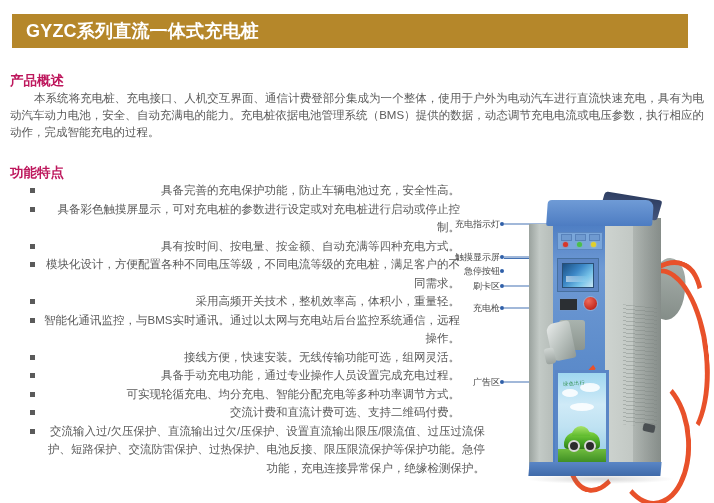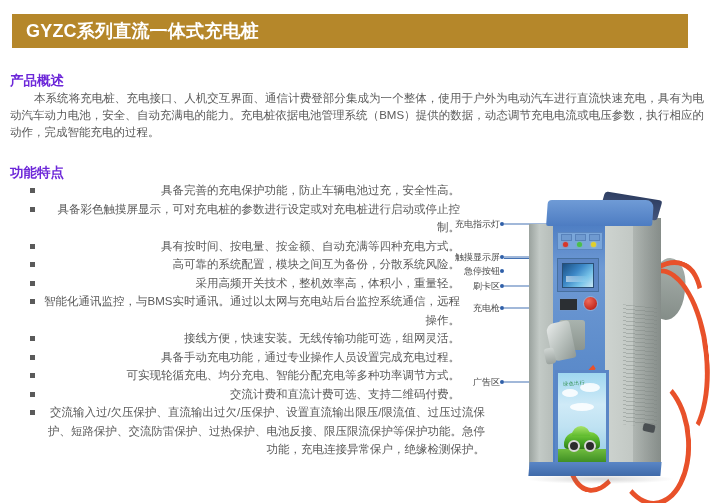--- a/index.html
+++ b/index.html
@@ -34,21 +34,21 @@
     letter-spacing: 0.2px;
     padding-left: 14px;
     white-space: nowrap;
   }
 
   
   .section-heading {
     position: absolute;
     font-size: 13.5px;
     font-weight: bold;
-    color: #6d28d9;
+    color: #be185d;
     white-space: nowrap;
   }
   #overview-heading { left: 10px; top: 72px; }
   #features-heading { left: 10px; top: 164px; }
 
   
   #overview-body {
     position: absolute;
     left: 10px;
     top: 90px;
@@ -392,21 +392,22 @@
 
 <div class="section-heading" id="overview-heading">产品概述</div>
 <div id="overview-body">本系统将充电桩、充电接口、人机交互界面、通信计费登部分集成为一个整体，使用于户外为电动汽车进行直流快速充电，具有为电动汽车动力电池，安全、自动充满电的能力。充电桩依据电池管理系统（BMS）提供的数据，动态调节充电电流或电压参数，执行相应的动作，完成智能充电的过程。</div>
 
 <div class="section-heading" id="features-heading">功能特点</div>
 
 <ul id="features-list">
   <li><span class="bullet"></span><span>具备完善的充电保护功能，防止车辆电池过充，安全性高。</span></li>
   <li><span class="bullet"></span><span>具备彩色触摸屏显示，可对充电桩的参数进行设定或对充电桩进行启动或停止控制。</span></li>
   <li><span class="bullet"></span><span>具有按时间、按电量、按金额、自动充满等四种充电方式。</span></li>
-  <li><span class="bullet"></span><span>高可靠的系统配置，模块之间互为备份，分散系统风险。</span></li>
+  <li><span class="bullet"></span><span>模块化设计，方便配置各种不同电压等级，不同电流等级的充电桩，满足客户的不同需求。</span></li>
+  <li><span class="bullet"></span></li>
   <li><span class="bullet"></span><span>采用高频开关技术，整机效率高，体积小，重量轻。</span></li>
   <li><span class="bullet"></span><span>智能化通讯监控，与BMS实时通讯。通过以太网与充电站后台监控系统通信，远程操作。</span></li>
   <li><span class="bullet"></span><span>接线方便，快速安装。无线传输功能可选，组网灵活。</span></li>
   <li><span class="bullet"></span><span>具备手动充电功能，通过专业操作人员设置完成充电过程。</span></li>
   <li><span class="bullet"></span><span>可实现轮循充电、均分充电、智能分配充电等多种功率调节方式。</span></li>
   <li><span class="bullet"></span><span>交流计费和直流计费可选、支持二维码付费。</span></li>
   <li><span class="bullet"></span></li>
   <li><span class="bullet"></span><span>交流输入过/欠压保护、直流输出过欠/压保护、设置直流输出限压/限流值、过压过流保护、短路保护、交流防雷保护、过热保护、电池反接、限压限流保护等保护功能。急停功能，充电连接异常保户，绝缘检测保护。</span></li>
 </ul>
 

